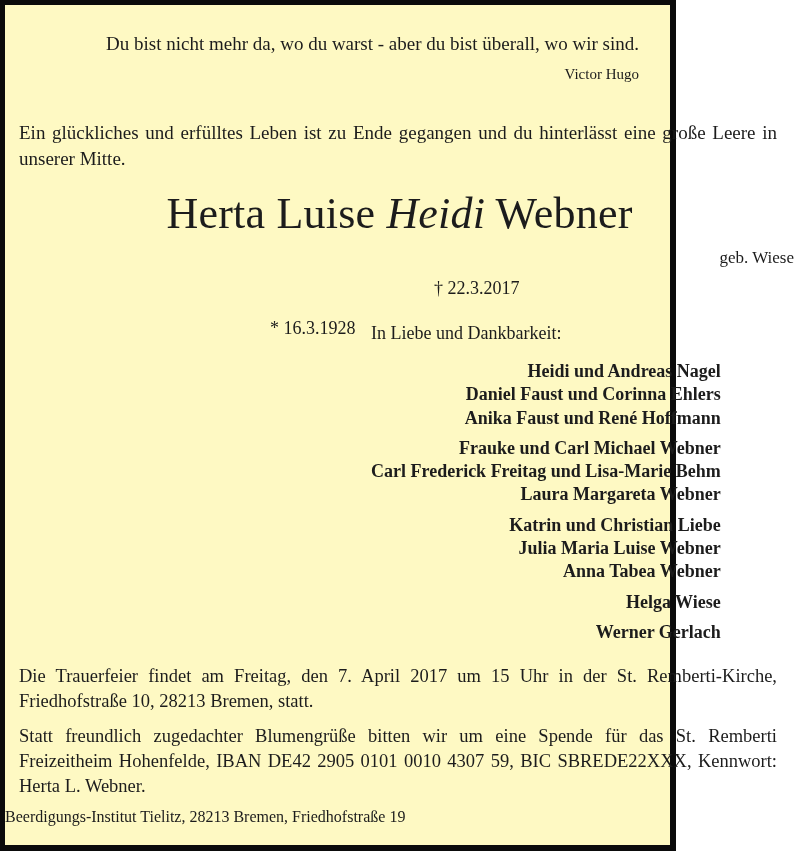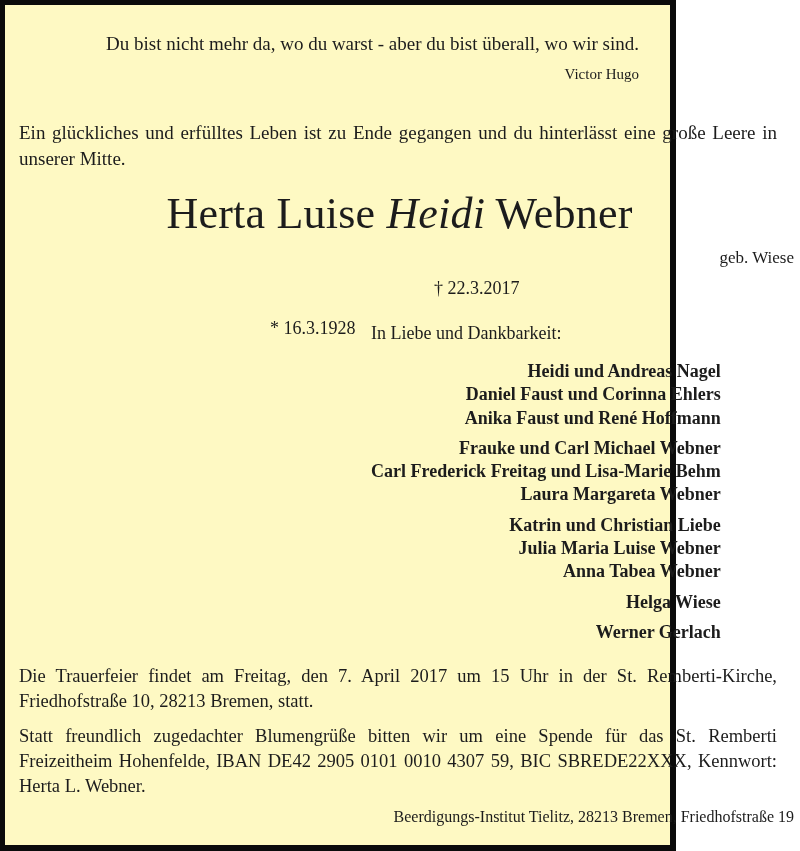--- a/index.html
+++ b/index.html
@@ -28,21 +28,21 @@
   .thanks { left: 366px; top: 318px; font-size: 18px; }
   .mourners { left: 366px; top: 355px; font-size: 18px; font-weight: bold; line-height: 23.3px; }
   .group { margin-bottom: 7px; text-align: right; }
   .group div { white-space: nowrap; }
   .para {
     left: 14px; width: 758px; font-size: 18.5px; line-height: 25px;
     white-space: normal; text-align: justify; text-align-last: left;
   }
   .p1 { top: 659px; }
   .p2 { top: 719px; }
-  .footer { left: 0; width: 789px; text-align: right; top: 803px; font-size: 16px; }
+  .footer { left: 0; width: 789px; text-align: left; top: 803px; font-size: 16px; }
 </style>
 </head>
 <body>
 
 <div class="frame">
 
   <div class="abs quote">Du bist nicht mehr da, wo du warst - aber du bist überall, wo wir sind.</div>
   <div class="abs author">Victor Hugo</div>
 
   <div class="abs intro">Ein glückliches und erfülltes Leben ist zu Ende gegangen und du hinterlässt eine große Leere in unserer Mitte.</div>

